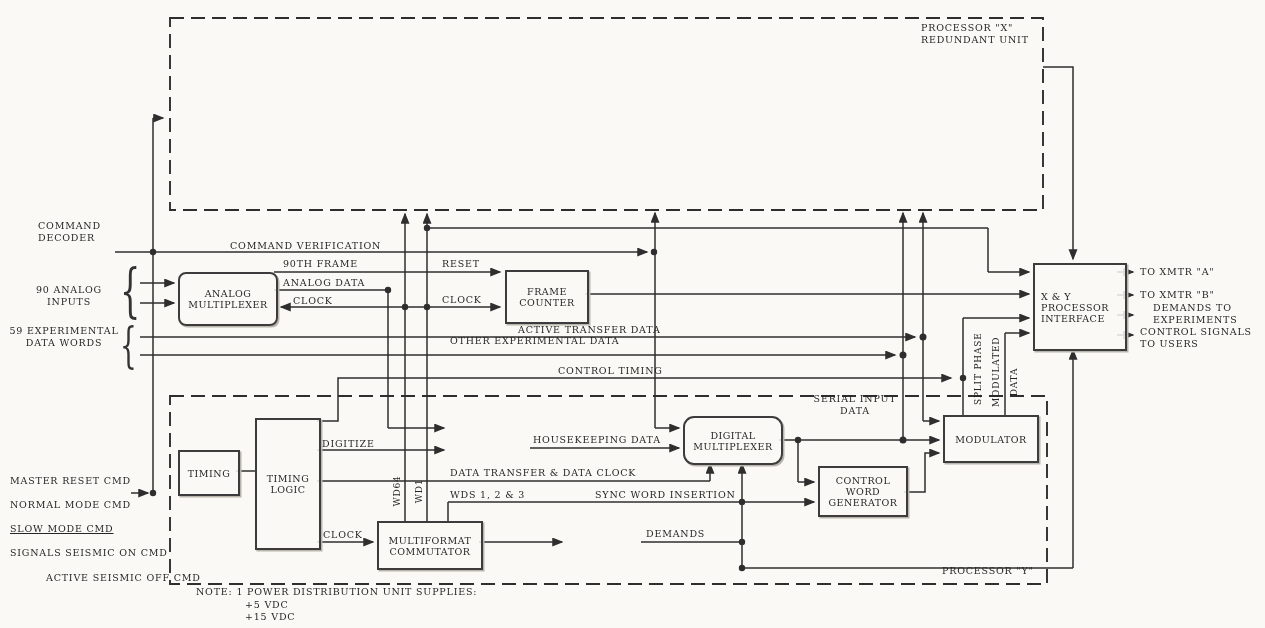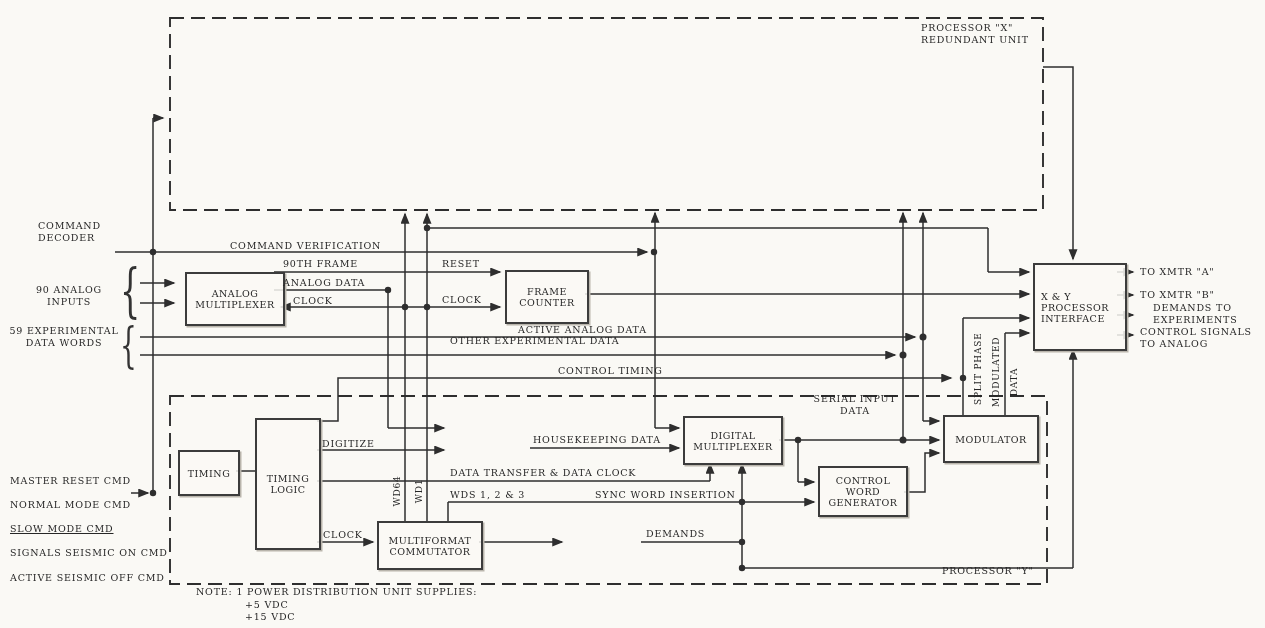--- a/index.html
+++ b/index.html
@@ -118,31 +118,31 @@
       <circle cx="742" cy="542" r="3.2"></circle>
         <circle cx="742" cy="568" r="3.2"></circle>
       <circle cx="963" cy="378" r="3.2"></circle>
     </g>
   </svg>
 
   <div class="lbl" style="left:921px;top:22px;">PROCESSOR "X"
 REDUNDANT UNIT</div>
   <div class="lbl" style="left:942px;top:565px;">PROCESSOR "Y"</div>
 
-  <div class="blk" style="left:185px;top:272px;width:96px;height:50px;">ANALOG
+  <div class="blk" style="left:178px;top:272px;width:96px;height:50px;border-radius:8px;">ANALOG
 MULTIPLEXER</div>
   <div class="blk" style="left:505px;top:270px;width:80px;height:50px;">FRAME
 COUNTER</div>
   <div class="blk left" style="left:1033px;top:263px;width:84px;height:84px;">X &amp; Y
 PROCESSOR
 INTERFACE</div>
   <div class="blk" style="left:178px;top:450px;width:58px;height:42px;">TIMING</div>
   <div class="blk" style="left:255px;top:418px;width:62px;height:128px;">TIMING
 LOGIC</div>
-  <div class="blk" style="left:683px;top:416px;width:96px;height:45px;">DIGITAL
+  <div class="blk" style="left:683px;top:416px;width:96px;height:45px;border-radius:11px;">DIGITAL
 MULTIPLEXER</div>
   <div class="blk" style="left:818px;top:466px;width:86px;height:47px;">CONTROL
 WORD
 GENERATOR</div>
   <div class="blk" style="left:943px;top:415px;width:92px;height:44px;">MODULATOR</div>
   <div class="blk" style="left:377px;top:521px;width:102px;height:45px;">MULTIFORMAT
 COMMUTATOR</div>
 
   <div class="lbl" style="left:38px;top:220px;">COMMAND
 DECODER</div>
@@ -151,30 +151,30 @@
   <div class="lbl ctr" style="left:0px;top:325px;width:128px;">59 EXPERIMENTAL
 DATA WORDS</div>
   <div class="brace" style="left:120px;top:262px;font-size:58px;line-height:58px;">{</div>
   <div class="brace" style="left:120px;top:321px;font-size:48px;line-height:48px;">{</div>
 
   <div class="lbl" style="left:10px;top:463px;">
     <div style="line-height:12.8px;">MASTER RESET CMD</div>
     <div style="line-height:12.8px;">NORMAL MODE CMD</div>
     <div style="line-height:12.8px;text-decoration:underline;">SLOW MODE CMD</div>
     <div style="line-height:12.8px;">SIGNALS SEISMIC ON CMD</div>
-    <div style="line-height:12.8px;">ACTIVE SEISMIC OFF CMD</div>
+    <div style="line-height:12.8px;margin-left:36px;">ACTIVE SEISMIC OFF CMD</div>
   </div>
 
   <div class="lbl" style="left:230px;top:240px;">COMMAND VERIFICATION</div>
   <div class="lbl" style="left:283px;top:258px;">90TH FRAME</div>
   <div class="lbl" style="left:283px;top:277px;">ANALOG DATA</div>
   <div class="lbl" style="left:293px;top:295px;">CLOCK</div>
   <div class="lbl" style="left:442px;top:258px;">RESET</div>
   <div class="lbl" style="left:442px;top:294px;">CLOCK</div>
-  <div class="lbl" style="left:518px;top:324px;">ACTIVE ANALOG DATA</div>
+  <div class="lbl" style="left:518px;top:324px;">ACTIVE TRANSFER DATA</div>
   <div class="lbl" style="left:450px;top:335px;">OTHER EXPERIMENTAL DATA</div>
   <div class="lbl" style="left:558px;top:365px;">CONTROL TIMING</div>
   <div class="lbl" style="left:322px;top:438px;">DIGITIZE</div>
   <div class="lbl" style="left:533px;top:434px;">HOUSEKEEPING DATA</div>
   <div class="lbl" style="left:450px;top:467px;">DATA TRANSFER &amp; DATA CLOCK</div>
   <div class="lbl" style="left:450px;top:489px;">WDS 1, 2 &amp; 3</div>
   <div class="lbl" style="left:595px;top:489px;">SYNC WORD INSERTION</div>
   <div class="lbl ctr" style="left:800px;top:393px;width:110px;">SERIAL INPUT
 DATA</div>
   <div class="lbl" style="left:323px;top:529px;">CLOCK</div>
@@ -184,19 +184,19 @@
   <div class="vlbl" style="left:401px;top:486px;width:36px;">WD1</div>
   <div class="vlbl" style="left:946px;top:368px;width:64px;">SPLIT PHASE</div>
   <div class="vlbl" style="left:964px;top:370px;width:64px;">MODULATED</div>
   <div class="vlbl" style="left:982px;top:377px;width:64px;">DATA</div>
 
   <div class="lbl" style="left:1140px;top:266px;">TO XMTR "A"</div>
   <div class="lbl" style="left:1140px;top:289px;">TO XMTR "B"</div>
   <div class="lbl" style="left:1140px;top:302px;margin-left:13px;">DEMANDS TO
 EXPERIMENTS</div>
   <div class="lbl" style="left:1140px;top:326px;">CONTROL SIGNALS
-TO ANALOG</div>
+TO USERS</div>
 
   <div class="lbl" style="left:196px;top:586px;">NOTE:  1  POWER DISTRIBUTION UNIT SUPPLIES:</div>
   <div class="lbl" style="left:245px;top:599px;">+5 VDC</div>
   <div class="lbl" style="left:245px;top:611px;">+15 VDC</div>
 
 </div>
 
 </body></html>

